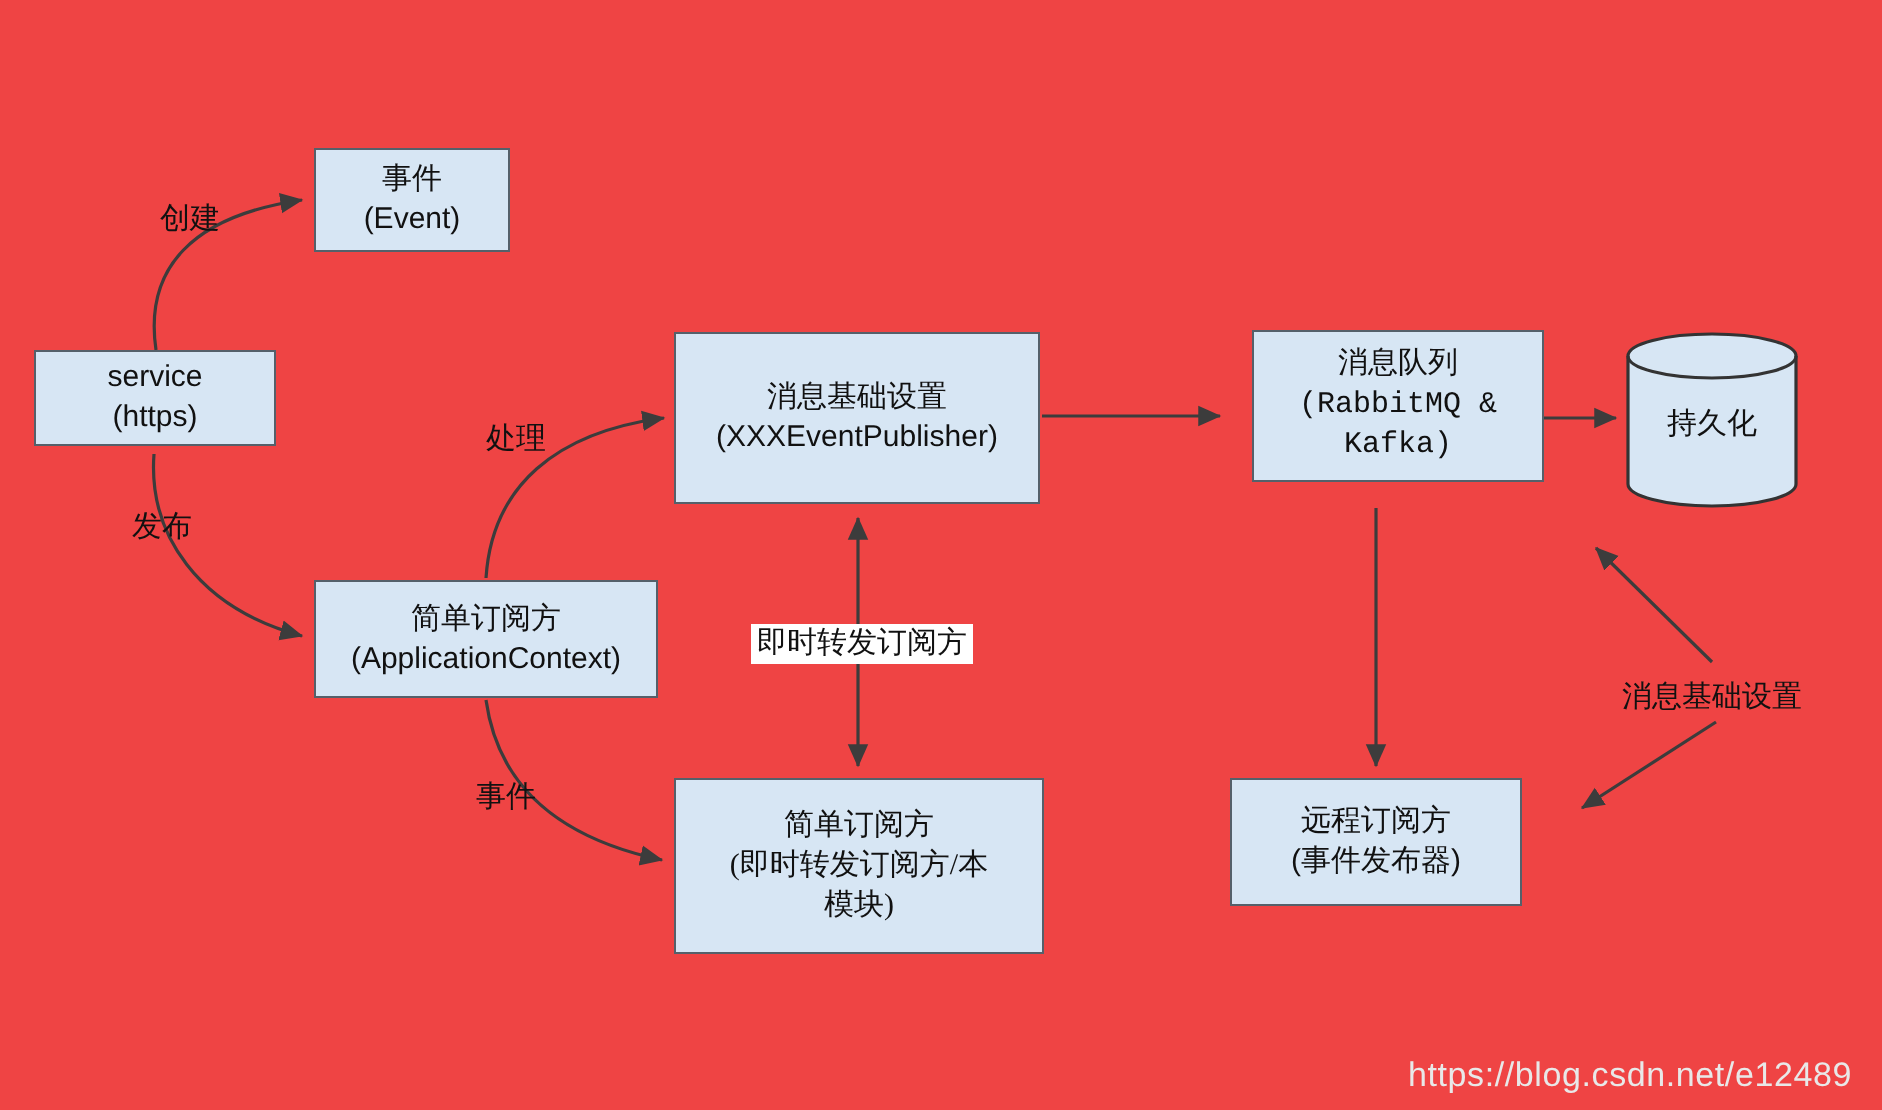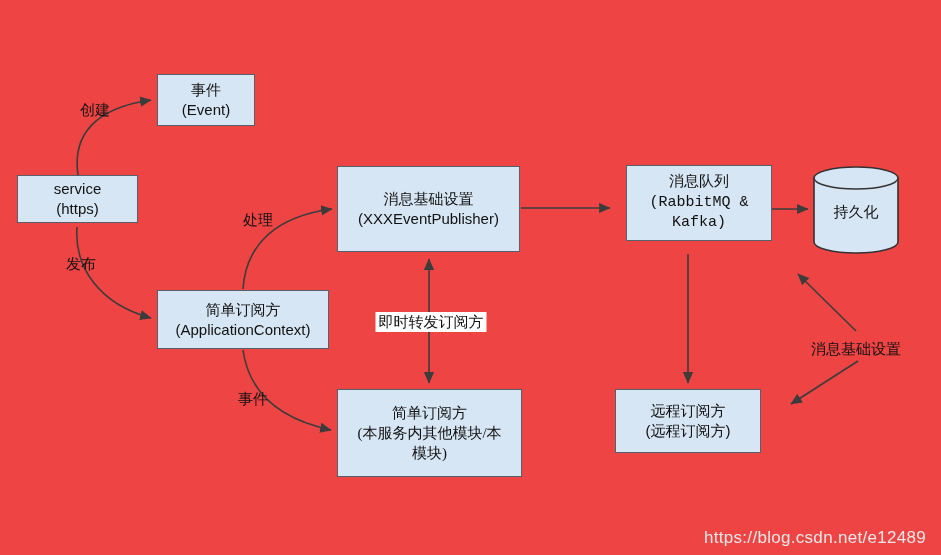--- a/index.html
+++ b/index.html
@@ -134,27 +134,27 @@
   </div>
 
   <div class="node" style="left:626px; top:165px; width:146px; height:76px;font-family:Liberation Mono, monospace;">
     <div class="title">消息队列</div>
     <div class="sub">(RabbitMQ &amp;
 Kafka)</div>
   </div>
 
   <div class="node" style="left:337px; top:389px; width:185px; height:88px;font-family:Liberation Serif, serif;">
     <div class="title">简单订阅方</div>
-    <div class="sub">(本服务内其他模块/本
+    <div class="sub">(即时转发订阅方/本
 模块)</div>
   </div>
 
   <div class="node" style="left:615px; top:389px; width:146px; height:64px;">
     <div class="title">远程订阅方</div>
-    <div class="sub">(远程订阅方)</div>
+    <div class="sub">(事件发布器)</div>
   </div>
 
   <div class="cyl-label" style="left:856px; top:212px;">持久化</div>
 
   <div class="edge-label" style="left:95px; top:110px;">创建</div>
   <div class="edge-label" style="left:81px; top:264px;">发布</div>
   <div class="edge-label" style="left:258px; top:220px;">处理</div>
   <div class="edge-label" style="left:253px; top:399px;">事件</div>
   <div class="edge-label bg" style="left:431px; top:322px;">即时转发订阅方</div>
   <div class="edge-label" style="left:856px; top:349px;text-align:center;">消息基础设置</div>

